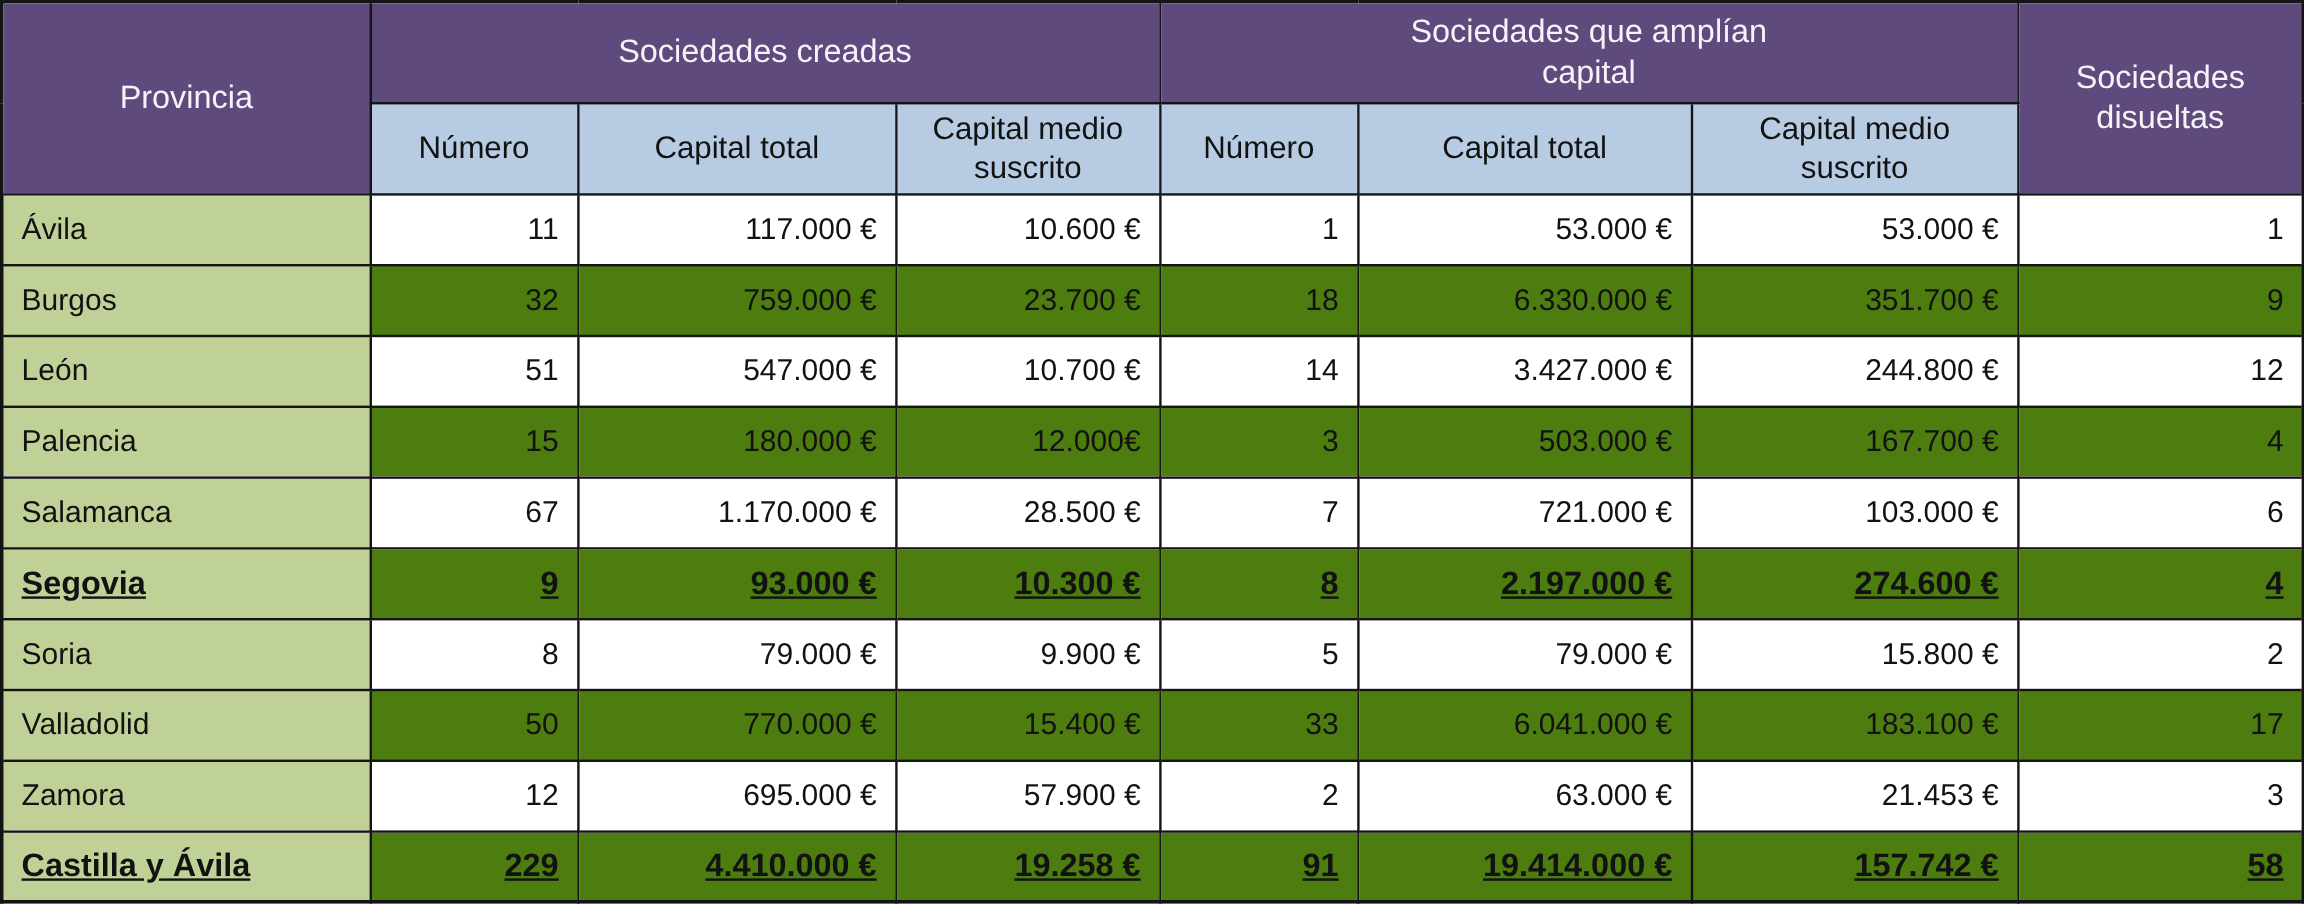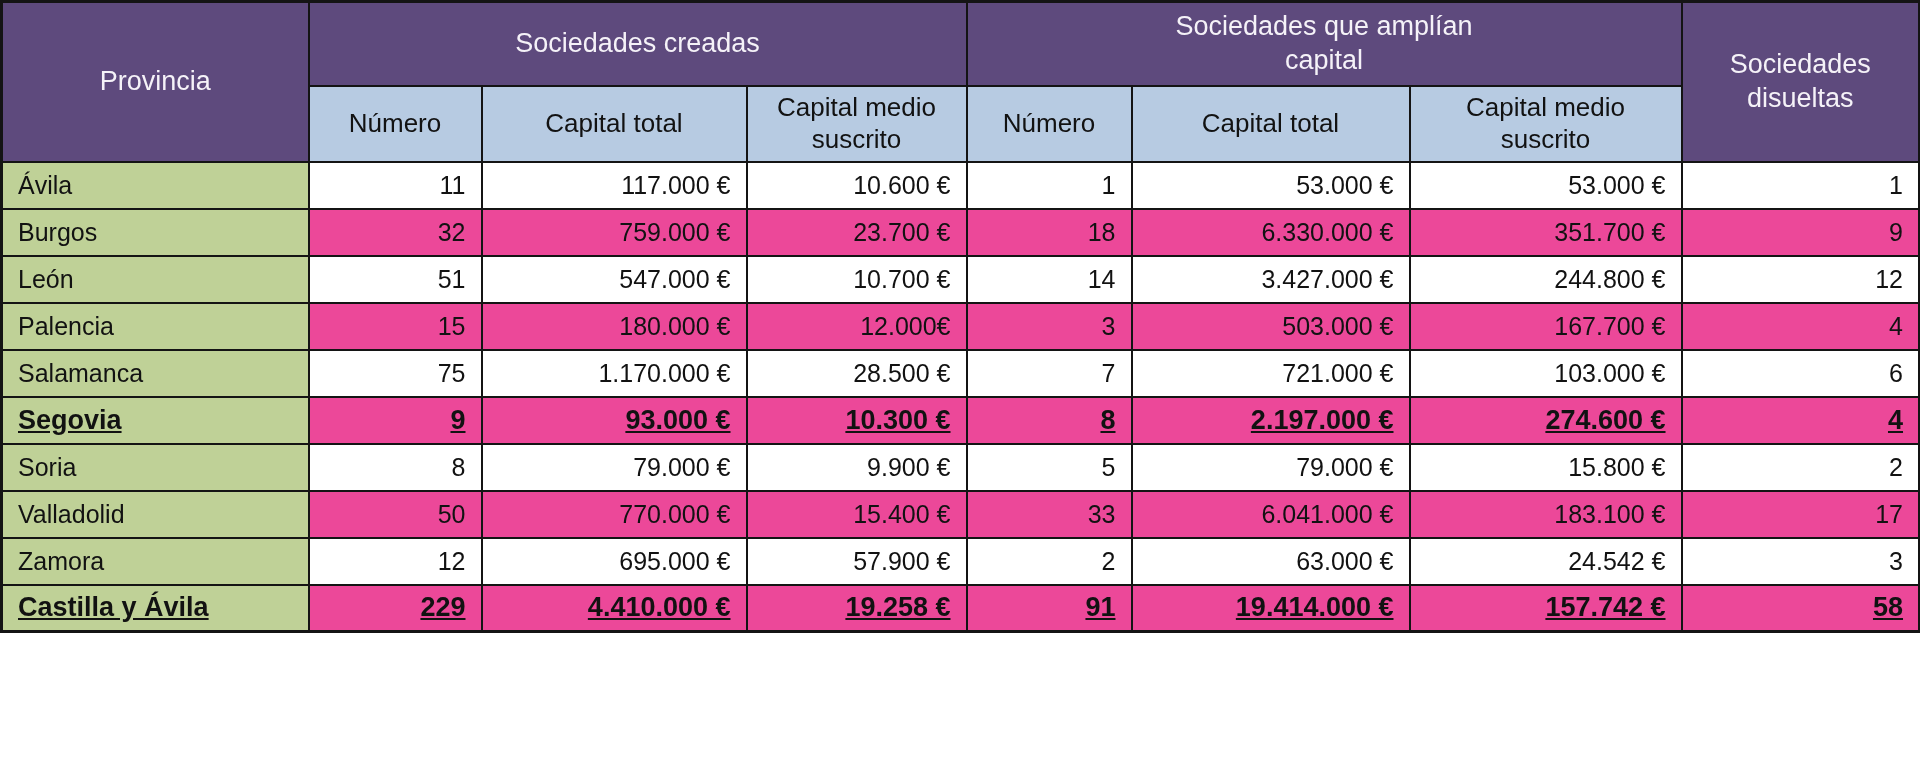--- a/index.html
+++ b/index.html
@@ -16,21 +16,21 @@
     border: 3px solid #141414;
   }
   th, td {
     border: 2px solid #141414;
     box-sizing: border-box;
     overflow: hidden;
     vertical-align: middle;
   }
   thead tr.group-row { height: 84px; }
   thead tr.sub-row   { height: 76px; }
-  tbody tr           { height: 47px; }
+  tbody tr           { height: 59px; }
 
   th.group {
     background: #5e4a7d;
     color: #f5f2f8;
     font-weight: 400;
     font-size: 27px;
     line-height: 1.25;
     text-align: center;
     padding: 4px 10px;
   }
@@ -50,21 +50,21 @@
     text-align: left;
     padding-left: 15px;
     font-size: 25px;
   }
   td.val {
     background: #ffffff;
     text-align: right;
     padding-right: 15px;
     font-size: 25px;
   }
-  tr.alt td.val { background: #ec4899; padding-left: 40px; }
+  tr.alt td.val { background: #4d7c0f; padding-left: 40px; }
   tr.boldrow td { font-weight: 700; font-size: 27px; text-decoration: underline; }
 </style>
 </head>
 <body>
 
 <div class="wrap">
   <table>
     <colgroup>
       <col style="width:307px">
         <col style="width:173px">
@@ -127,21 +127,21 @@
         <td class="val">15</td>
         <td class="val">180.000 €</td>
         <td class="val">12.000€</td>
         <td class="val">3</td>
         <td class="val">503.000 €</td>
         <td class="val">167.700 €</td>
         <td class="val">4</td>
       </tr>
       <tr>
         <td class="prov">Salamanca</td>
-        <td class="val">75</td>
+        <td class="val">67</td>
         <td class="val">1.170.000 €</td>
         <td class="val">28.500 €</td>
         <td class="val">7</td>
         <td class="val">721.000 €</td>
         <td class="val">103.000 €</td>
         <td class="val">6</td>
       </tr>
       <tr class="alt boldrow">
         <td class="prov">Segovia</td>
         <td class="val">9</td>
@@ -172,21 +172,21 @@
         <td class="val">183.100 €</td>
         <td class="val">17</td>
       </tr>
       <tr>
         <td class="prov">Zamora</td>
         <td class="val">12</td>
         <td class="val">695.000 €</td>
         <td class="val">57.900 €</td>
         <td class="val">2</td>
         <td class="val">63.000 €</td>
-        <td class="val">24.542 €</td>
+        <td class="val">21.453 €</td>
         <td class="val">3</td>
       </tr>
       <tr class="alt boldrow">
         <td class="prov">Castilla y Ávila</td>
         <td class="val">229</td>
         <td class="val">4.410.000 €</td>
         <td class="val">19.258 €</td>
         <td class="val">91</td>
         <td class="val">19.414.000 €</td>
         <td class="val">157.742 €</td>

